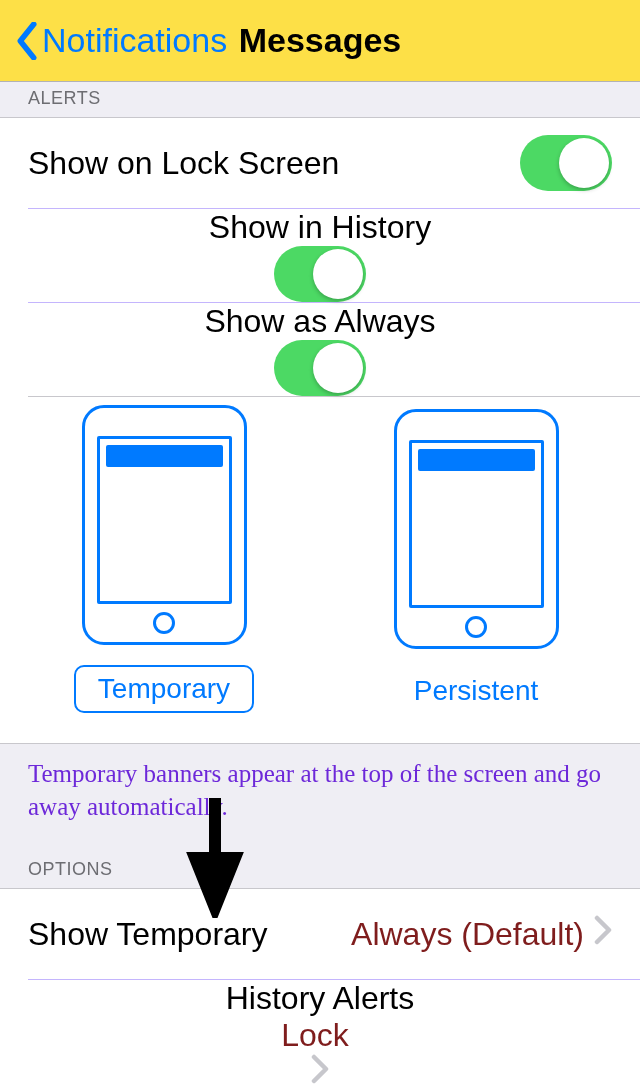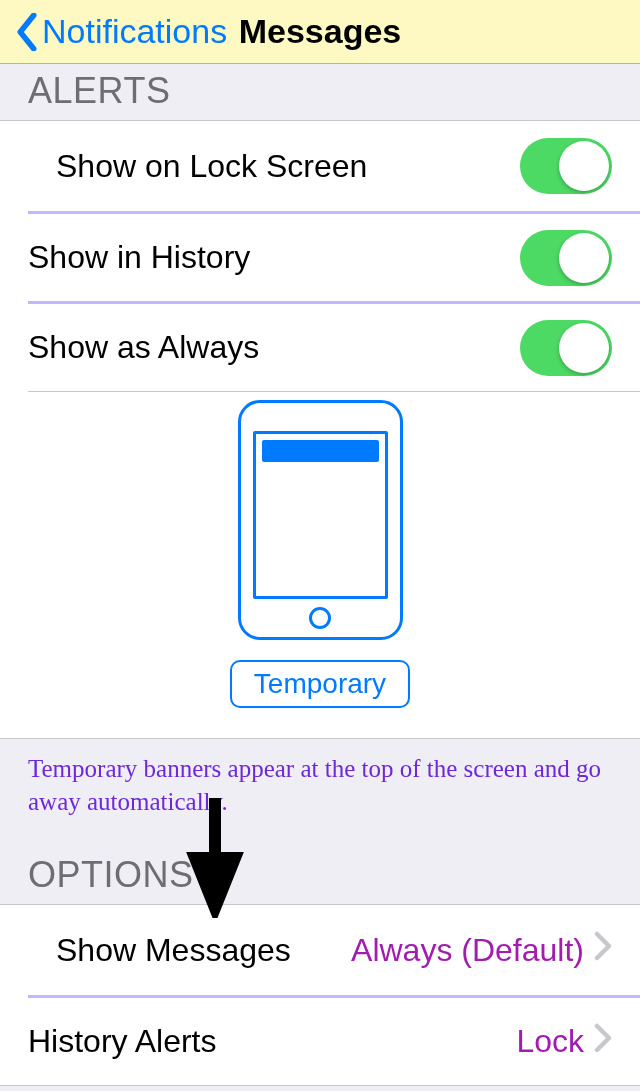--- a/index.html
+++ b/index.html
@@ -1,19 +1,19 @@
 <!DOCTYPE html>
 <html><head>
 <meta charset="utf-8">
 <style>
   * { box-sizing: border-box; margin: 0; padding: 0; }
   html, body { width: 640px; height: 1091px; font-family: -apple-system, "Helvetica Neue", Arial, sans-serif; background: #efeef4; color: #000; }
   .nav {
-    height: 64px;
-    background: #fef9c3;
+    height: 82px;
+    background: #fde047;
     border-bottom: 1px solid #b2b2b4;
     display: flex;
     align-items: center;
     padding: 0 14px;
     position: relative;
   }
   .nav-back {
     display: flex;
     align-items: center;
     color: #007aff;
@@ -23,21 +23,21 @@
   .nav-back svg { height: 38px; width: 26px; margin-right: 2px; }
   .nav-title {
     position: absolute;
     left: 50%;
     transform: translateX(-50%);
     font-size: 34px;
     font-weight: 700;
   }
   .section-header {
     color: #6d6d72;
-    font-size: 36px;
+    font-size: 18px;
     letter-spacing: 0.5px;
     padding: 6px 28px 8px 28px;
     text-transform: uppercase;
   }
   .section-footer {
     color: #6d28d9;
     font-size: 25px;
     padding: 14px 28px 30px 28px;
     line-height: 1.3;
     font-family: Liberation Serif, serif;
@@ -46,26 +46,25 @@
     background: #fff;
     border-top: 1px solid #c8c7cc;
     border-bottom: 1px solid #c8c7cc;
   }
   .row {
     display: flex;
     align-items: center;
     min-height: 90px;
     padding: 0 28px;
     font-size: 32px;
-    margin-left: 28px;
-  }
-  .row + .row { border-top: 3px solid #c4b5fd; margin-left: 28px; padding-left: 0; }
+  }
+  .row + .row { border-top: 1px solid #c4b5fd; margin-left: 28px; padding-left: 0; flex-direction: column; }
   .row .label { flex: 0 0 auto; }
   .row .spacer { flex: 1 1 auto; }
-  .row .value { color: #a21caf; font-size: 32px; margin-right: 10px; }
+  .row .value { color: #7f1d1d; font-size: 32px; margin-right: 10px; }
   .toggle {
     width: 92px; height: 56px; border-radius: 28px;
     background: #4cd964; position: relative; flex: 0 0 auto;
   }
   .toggle::after {
     content: ""; position: absolute; right: 3px; top: 3px;
     width: 50px; height: 50px; border-radius: 50%;
     background: #fff; box-shadow: 0 2px 4px rgba(0,0,0,.25);
   }
   .chevron { color: #c7c7cc; }
@@ -152,30 +151,39 @@
   <div class="banner-row">
     <div class="banner-choice">
       <div class="phone">
         <div class="screen">
             <div class="banner-bar"></div>
           </div>
         <div class="home"></div>
       </div>
       <div class="banner-label selected">Temporary</div>
     </div>
+    <div class="banner-choice">
+      <div class="phone">
+        <div class="screen">
+            <div class="banner-bar"></div>
+          </div>
+        <div class="home"></div>
+      </div>
+      <div class="banner-label">Persistent</div>
+    </div>
   </div>
 </div>
 
 <div class="section-footer">Temporary banners appear at the top of the screen and go away automatically.</div>
 
 <div class="section-header">OPTIONS</div>
 
 <div class="group">
   <div class="row">
-    <span class="label">Show Messages</span>
+    <span class="label">Show Temporary</span>
     <span class="spacer"></span>
     <span class="value">Always (Default)</span>
     <span class="chevron"><svg viewBox="0 0 12 20">
           <polyline points="2,2 10,10 2,18" fill="none" stroke="#c7c7cc" stroke-width="3" stroke-linecap="round" stroke-linejoin="round"></polyline>
         </svg></span>
   </div>
   <div class="row">
     <span class="label">History Alerts</span>
     <span class="spacer"></span>
     <span class="value">Lock</span>

